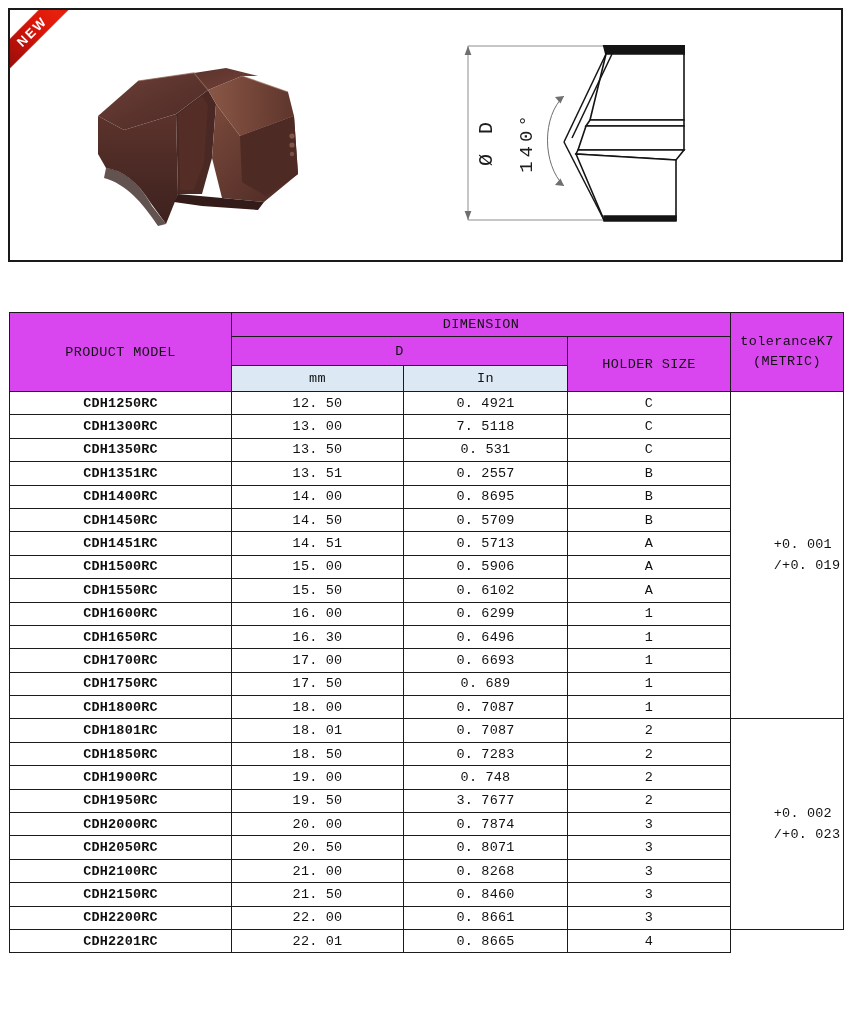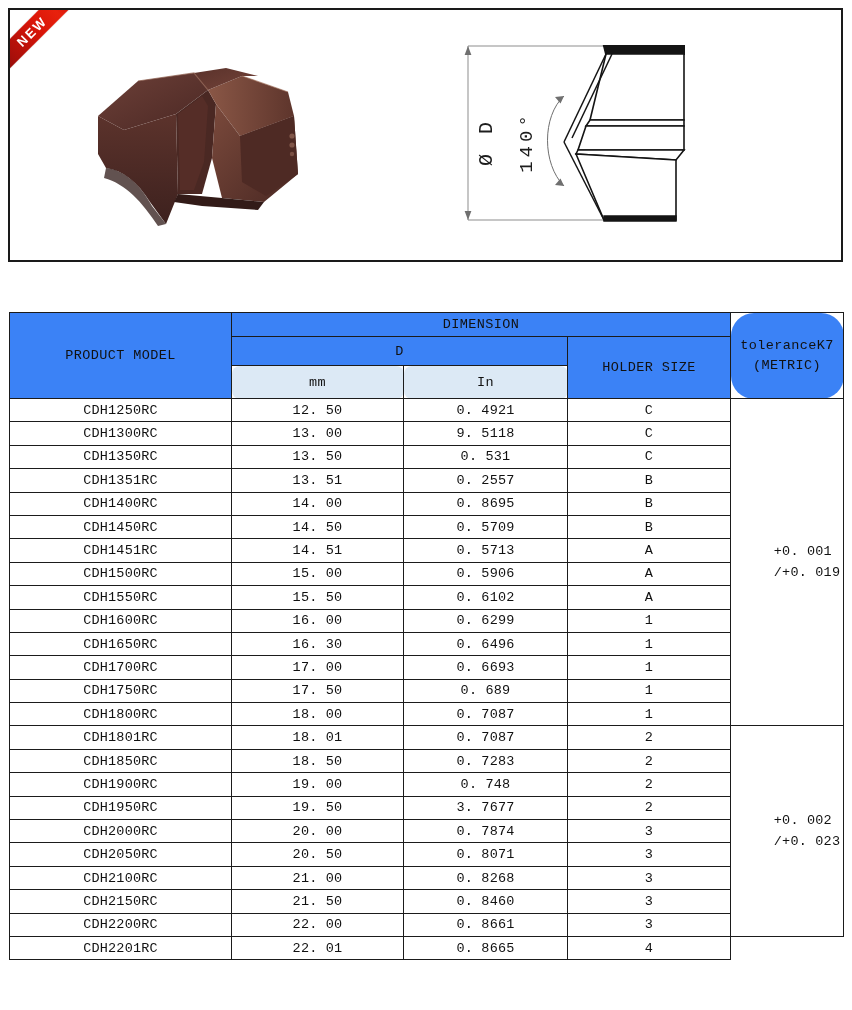--- a/index.html
+++ b/index.html
@@ -73,43 +73,42 @@
     font-family: "Liberation Mono", "DejaVu Sans Mono", monospace;
   }
   table.spec th, table.spec td {
     border: 1px solid #1b1b1b;
     text-align: center;
     vertical-align: middle;
     color: #111111;
     padding: 0;
   }
   table.spec thead th {
-    background: #3b82f6;
+    background: #d946ef;
     font-weight: normal;
     font-size: 13.5px;
     letter-spacing: .4px;
   }
   th.sub-unit {
     background: #dce9f5 !important;
     font-size: 12.5px;
-    height: 33px;
-    border-radius: 8px;
+    height: 26px;
   }
   th.h-model { height: 76px; font-size: 14px; }
   th.h-dimension { height: 24px; }
   th.h-d { height: 29px; }
   th.h-holder { height: 52px; font-size: 14px; }
-  th.h-tol { height: 76px; font-size: 13px; line-height: 1.45; border-radius: 23px; }
+  th.h-tol { height: 76px; font-size: 13px; line-height: 1.45; }
 
   table.spec tbody td {
     height: 23.4px;
     font-size: 13.5px;
     letter-spacing: .2px;
   }
-  td.c-model { font-size: 13px; letter-spacing: .1px; }
+  td.c-model { font-size: 13px; letter-spacing: .1px; font-weight: bold; }
   td.c-tol {
     font-size: 13.5px;
     line-height: 1.6;
     text-align: center;
   }
   td.c-tol .tol-inner {
     display: inline-block;
     text-align: left;
     margin-left: 40px;
   }
@@ -263,21 +262,21 @@
           <tr>
             <td class="c-model">CDH1250RC</td>
             <td class="c-mm">12. 50</td>
             <td class="c-in">0. 4921</td>
             <td class="c-holder">C</td>
             <td class="c-tol" rowspan="14"><div class="tol-inner"><div>+0. 001</div><div>/+0. 019</div></div></td>
           </tr>
           <tr>
             <td class="c-model">CDH1300RC</td>
             <td class="c-mm">13. 00</td>
-            <td class="c-in">9. 5118</td>
+            <td class="c-in">7. 5118</td>
             <td class="c-holder">C</td>
           </tr>
           <tr>
             <td class="c-model">CDH1350RC</td>
             <td class="c-mm">13. 50</td>
             <td class="c-in">0. 531</td>
             <td class="c-holder">C</td>
           </tr>
           <tr>
             <td class="c-model">CDH1351RC</td>

